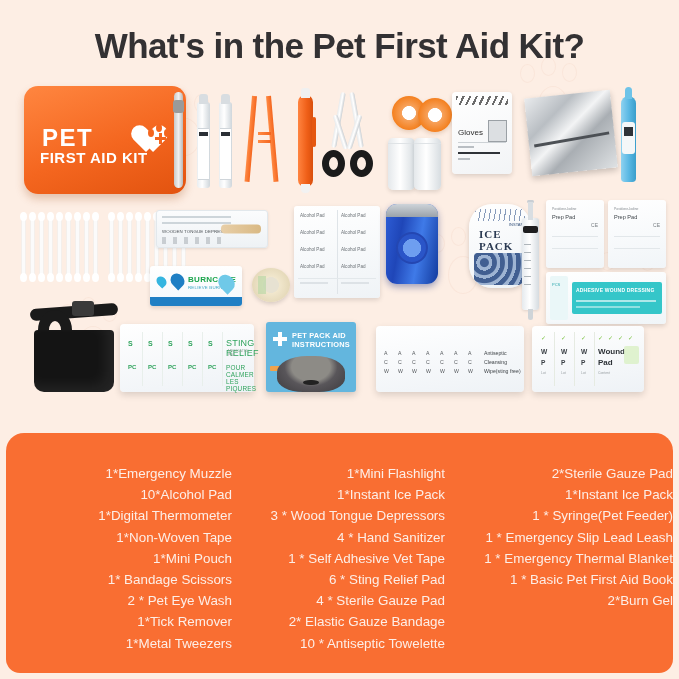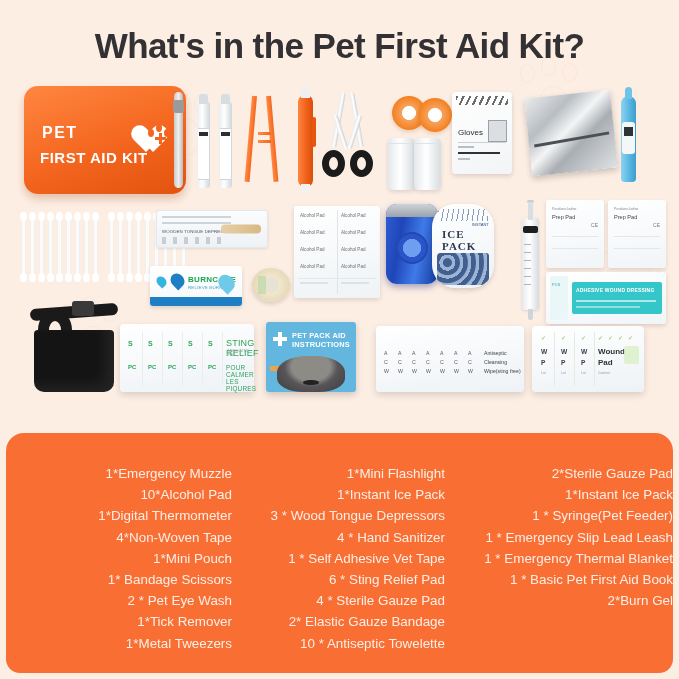--- a/index.html
+++ b/index.html
@@ -46,21 +46,21 @@
     position: absolute; right: 3px; top: 6px; width: 9px; height: 96px;
     background: linear-gradient(90deg,#c9c9c9,#efefef,#b9b9b9);
     border-radius: 5px;
   }
   .kit .zip:after {
     content:""; position:absolute; left:-1px; top:8px; width:11px;height:13px;
     background:#9a9a9a; border-radius:3px;
   }
   .kit .brand1 {
     position: absolute; left: 18px; top: 38px;
-    font-size: 16px; font-weight: bold; color:#fff; letter-spacing:1.5px;
+    font-size: 24px; font-weight: bold; color:#fff; letter-spacing:1.5px;
   }
   .kit .brand2 {
     position: absolute; left: 16px; top: 63px;
     font-size: 15px; font-weight: bold; color:#fff; letter-spacing:.5px;
   }
   .kit .heart {
     position: absolute; right: 28px; top: 28px; width: 34px; height: 32px;
   }
   .kit .heart:before, .kit .heart:after {
     content:""; position:absolute; top:0; width:17px; height:26px;
@@ -426,21 +426,21 @@
       <span style="position:absolute;left:4px;top:72px;right:4px;height:1px;background:#e3e8eb;"></span>
       <span style="position:absolute;left:6px;top:76px;width:28px;height:2px;background:#dde2e6;"></span>
       <span style="position:absolute;left:47px;top:76px;width:28px;height:2px;background:#dde2e6;"></span>
     </div>
 
     <div class="item flash" style="left:386px;top:126px;">
       <span class="top"></span>
         <span class="dyn"></span>
     </div>
 
-    <div class="item icepack" style="left:432px;top:126px;width:62px;height:84px;border-radius:23px;">
+    <div class="item icepack" style="left:469px;top:126px;width:62px;height:84px;border-radius:23px;">
       <span class="scrib"></span>
       <span class="icsub">INSTANT</span>
       <span class="ictxt">ICE PACK</span>
       <span class="cubes"></span>
     </div>
 
     <div class="item syringe" style="left:522px;top:140px;">
       <span class="fl"></span>
         <span class="pl"></span>
         <span class="plug"></span>
@@ -572,21 +572,21 @@
   </div>
 
   <div class="panel"></div>
 
 
   <div class="cols">
     <div class="col c1">
         <p>1*Emergency Muzzle</p>
         <p>10*Alcohol Pad</p>
         <p>1*Digital Thermometer</p>
-        <p>4*Non-Woven Tape</p>
+        <p>1*Non-Woven Tape</p>
         <p>1*Mini Pouch</p>
         <p>1* Bandage Scissors</p>
         <p>2 * Pet Eye Wash</p>
         <p>1*Tick Remover</p>
         <p>1*Metal Tweezers</p>
       </div>
     <div class="col c2">
         <p>1*Mini Flashlight</p>
         <p>1*Instant Ice Pack</p>
         <p>3 * Wood Tongue Depressors</p>

